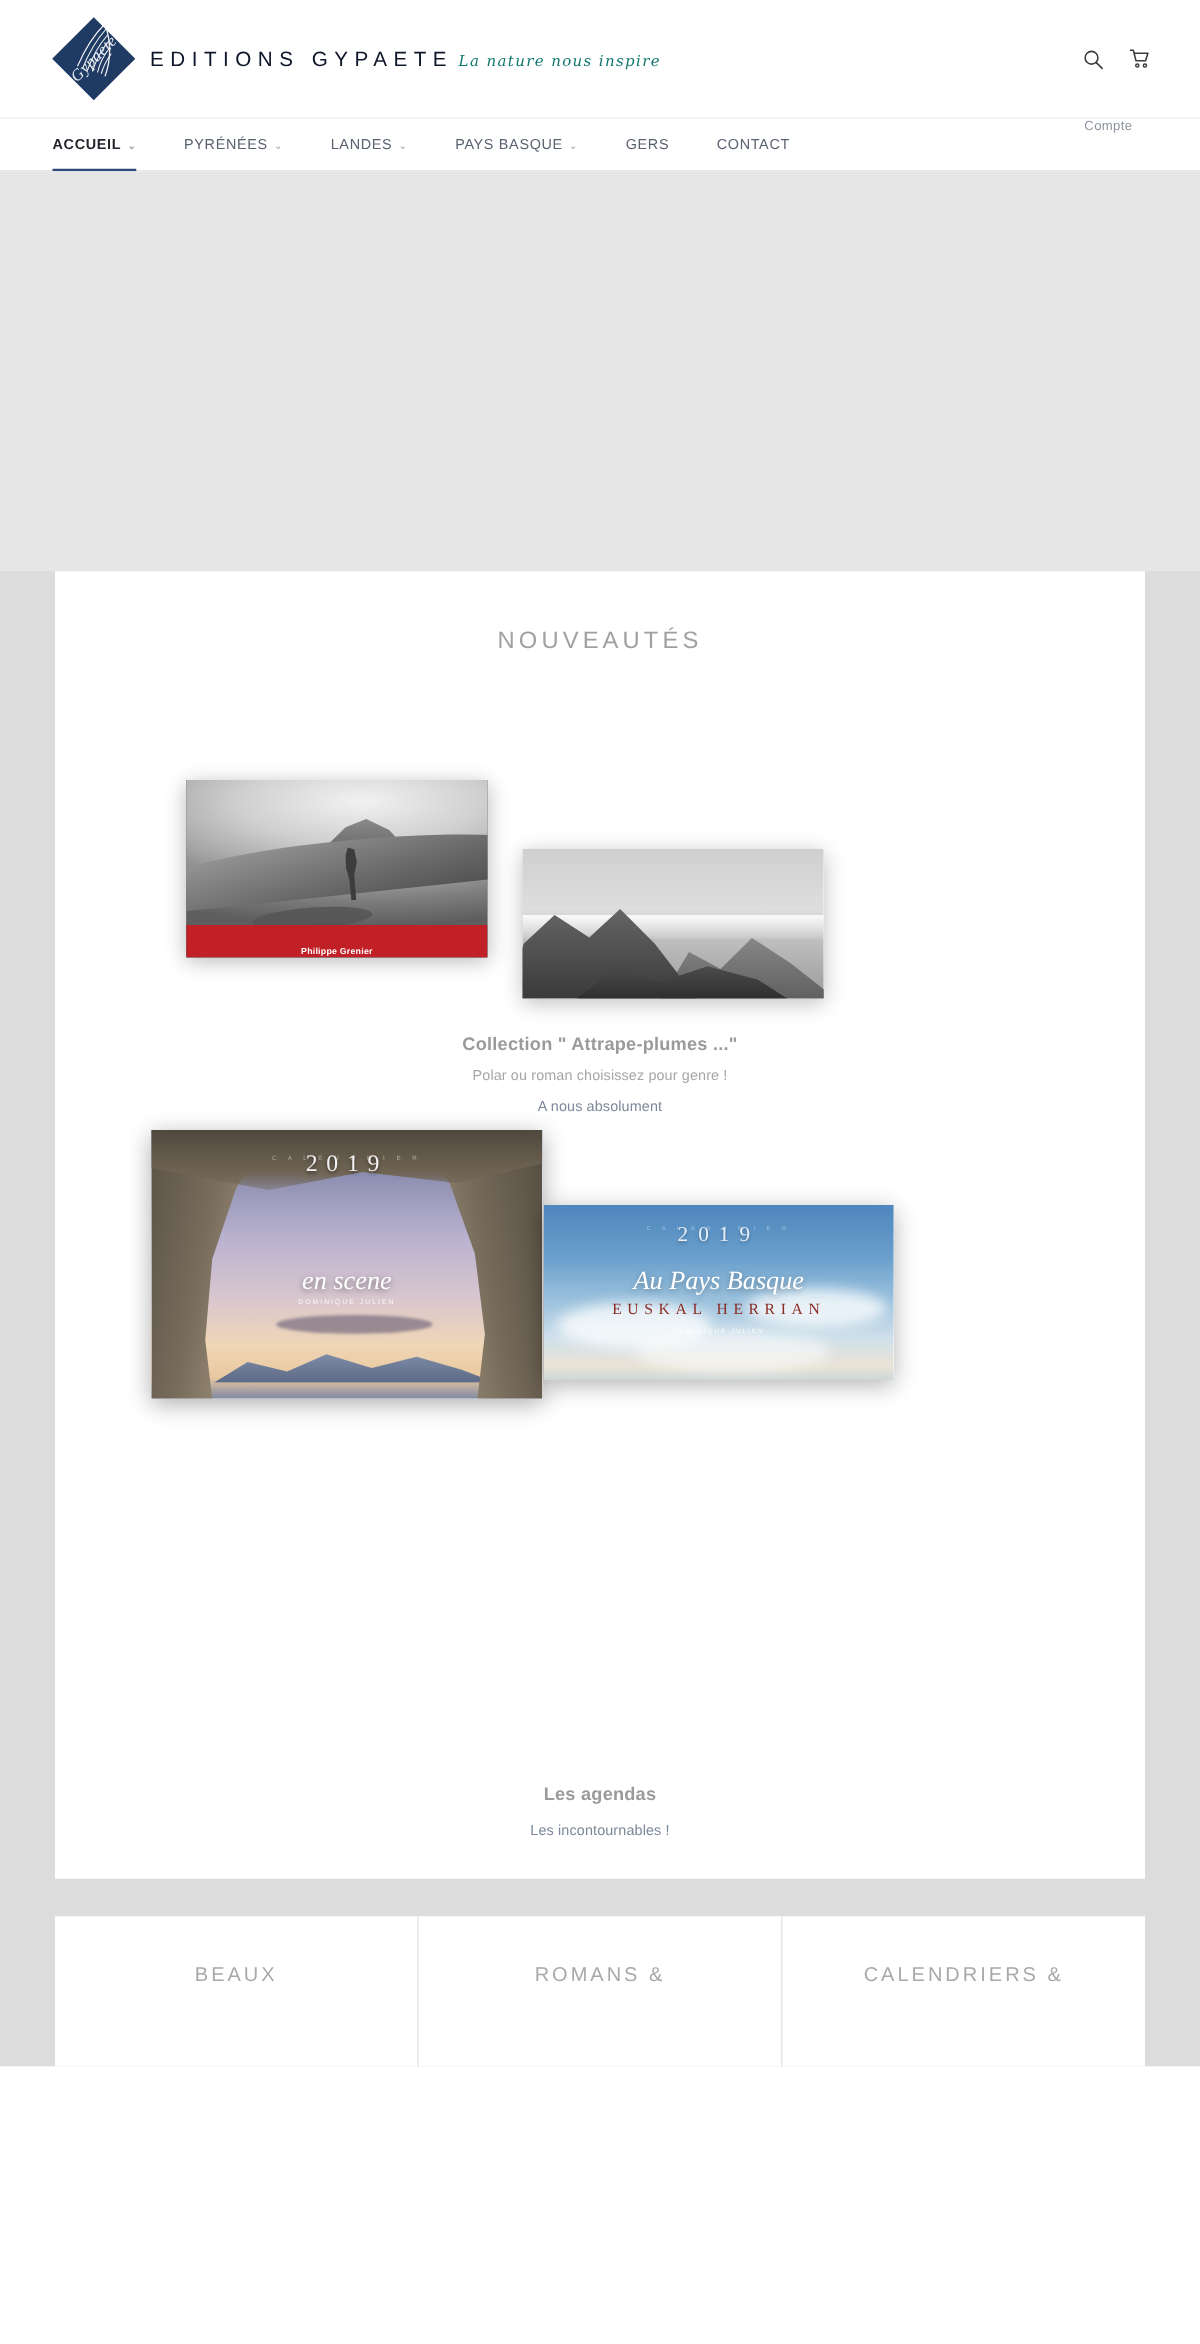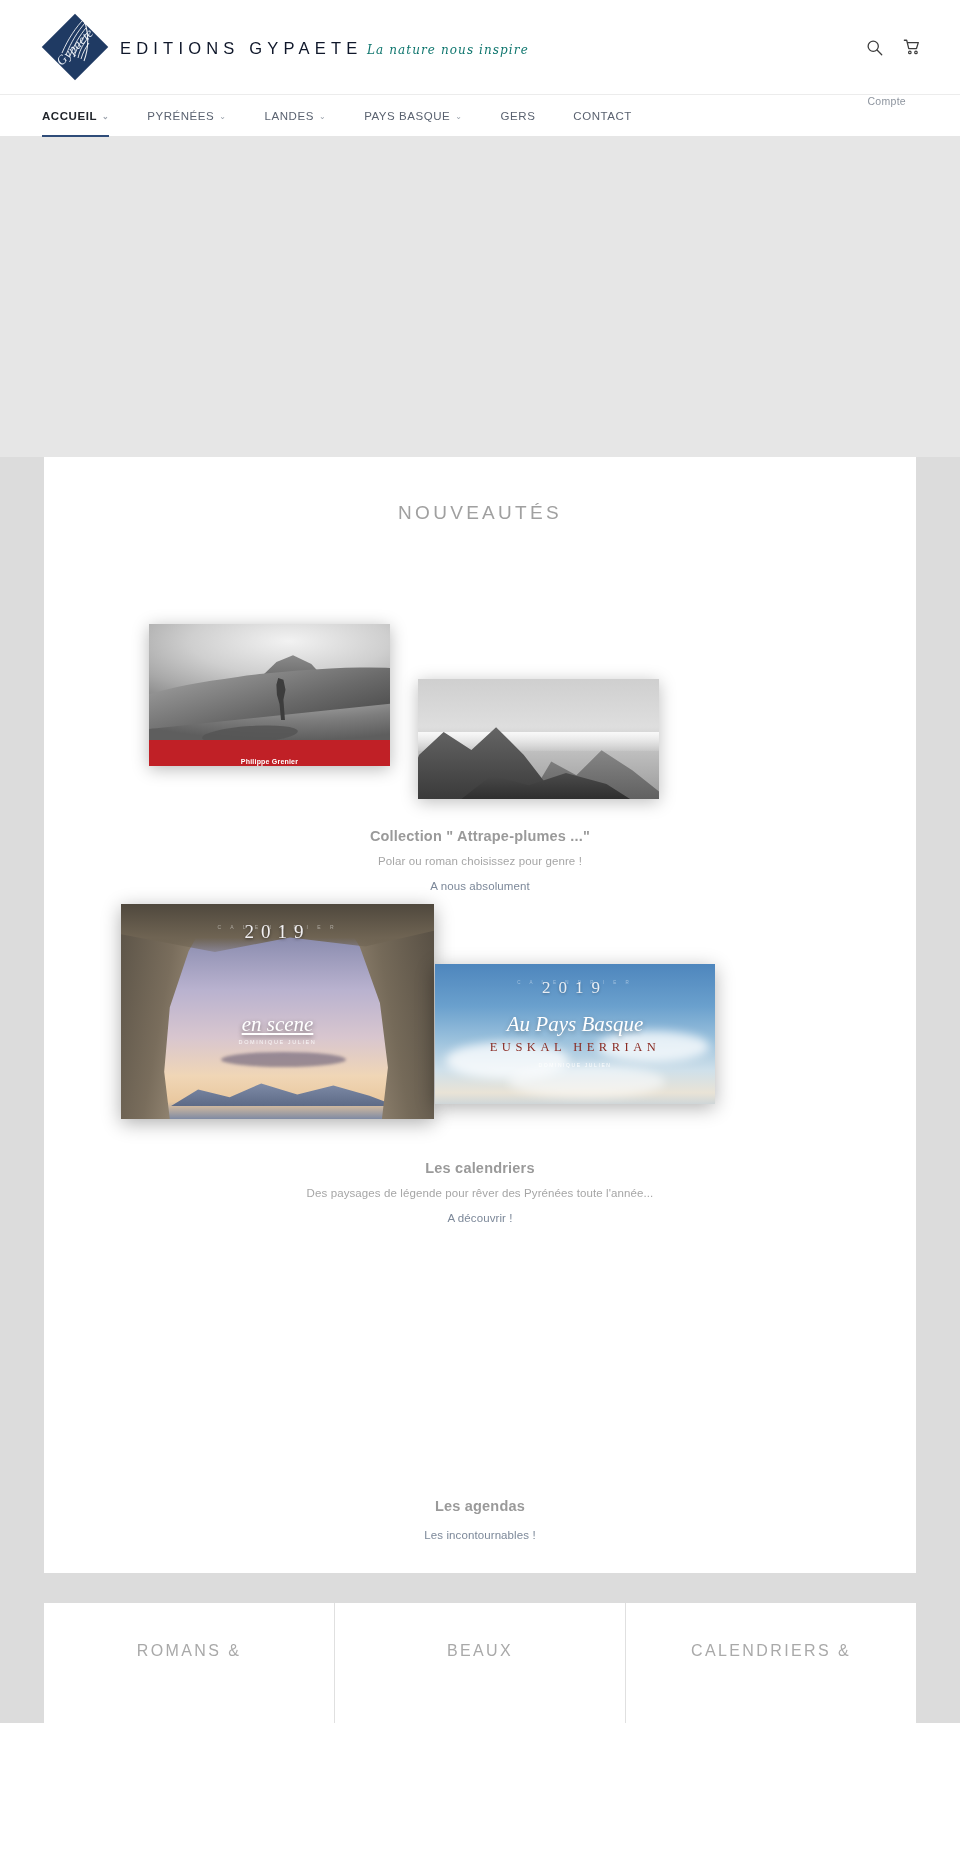--- a/index.html
+++ b/index.html
@@ -374,21 +374,20 @@
     text-shadow: 0 2px 5px rgba(0,0,0,.45);
   }
   .cal-a .t2 {
     position: absolute; left: 0; right: 0; top: 50%;
     text-align: center;
     color: #ffffff;
     font-family: "Liberation Serif", serif;
     font-style: italic;
     font-size: 21px;
     text-shadow: 0 2px 5px rgba(0,0,0,.45);
-    text-decoration: underline;
   }
   .cal-a .auth {
     position: absolute; left: 0; right: 0; top: 63%;
     text-align: center;
     color: rgba(255,255,255,.85);
     font-size: 5.5px;
     letter-spacing: 1.6px;
   }
 
   .cal-b {
@@ -615,42 +614,37 @@
           <span class="c1"></span>
           <span class="c2"></span>
           <span class="c3"></span>
           <span class="kicker2">C A L E N D R I E R</span>
           <span class="yr2">2019</span>
           <span class="tb1">Au Pays Basque</span>
           <span class="tb2">EUSKAL HERRIAN</span>
           <span class="auth2">DOMINIQUE JULIEN</span>
         </div>
       </div>
-      <div class="promo-copy">
-        <div class="promo-title">Les calendriers</div>
-        <div class="promo-sub">Des paysages de légende pour rêver des Pyrénées toute l'année...</div>
-        <a class="promo-link">A découvrir !</a>
-      </div>
     </section>
 
     <section class="promo">
       <div class="promo-imgs blk3"></div>
       <div class="promo-copy">
         <div class="promo-title">Les agendas</div>
         <a class="promo-link">Les incontournables !</a>
       </div>
     </section>
 
   </div>
 
   <div class="cat-strip">
     <div class="cat-tile">
-      <span class="cat-label">ROMANS &amp;</span>
+      <span class="cat-label">BEAUX</span>
     </div>
     <div class="cat-tile">
-      <span class="cat-label">BEAUX</span>
+      <span class="cat-label">ROMANS &amp;</span>
     </div>
     <div class="cat-tile">
       <span class="cat-label">CALENDRIERS &amp;</span>
     </div>
   </div>
 
 </div>
 
 </body></html>

